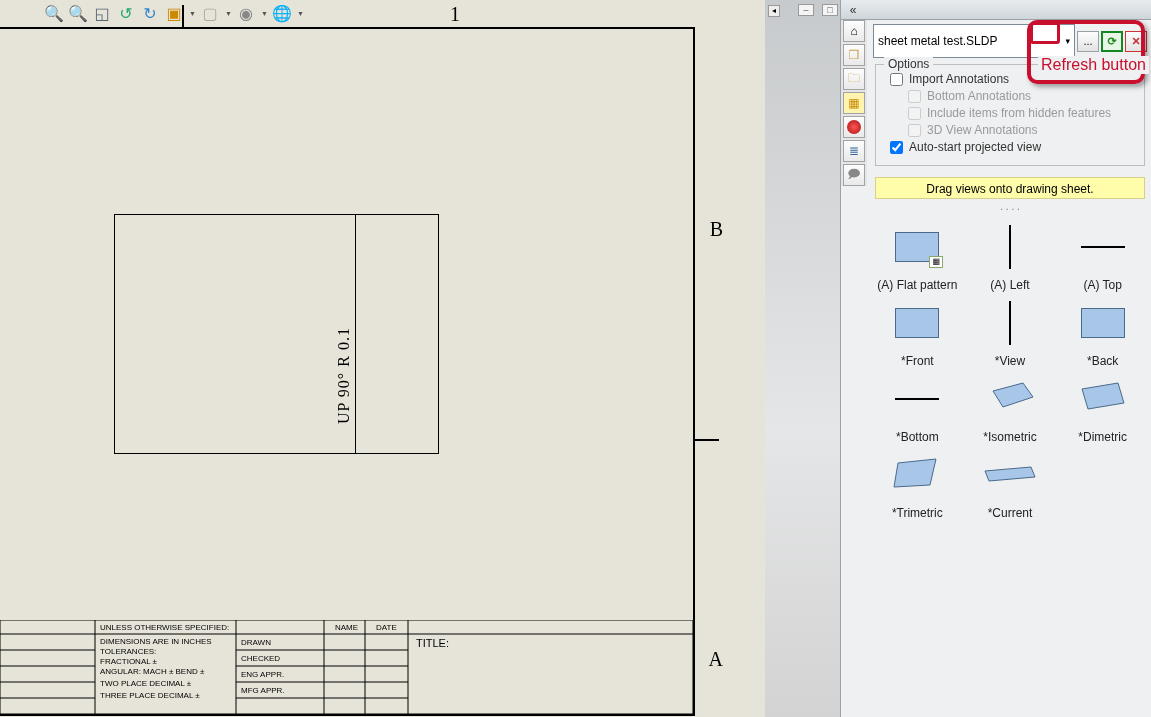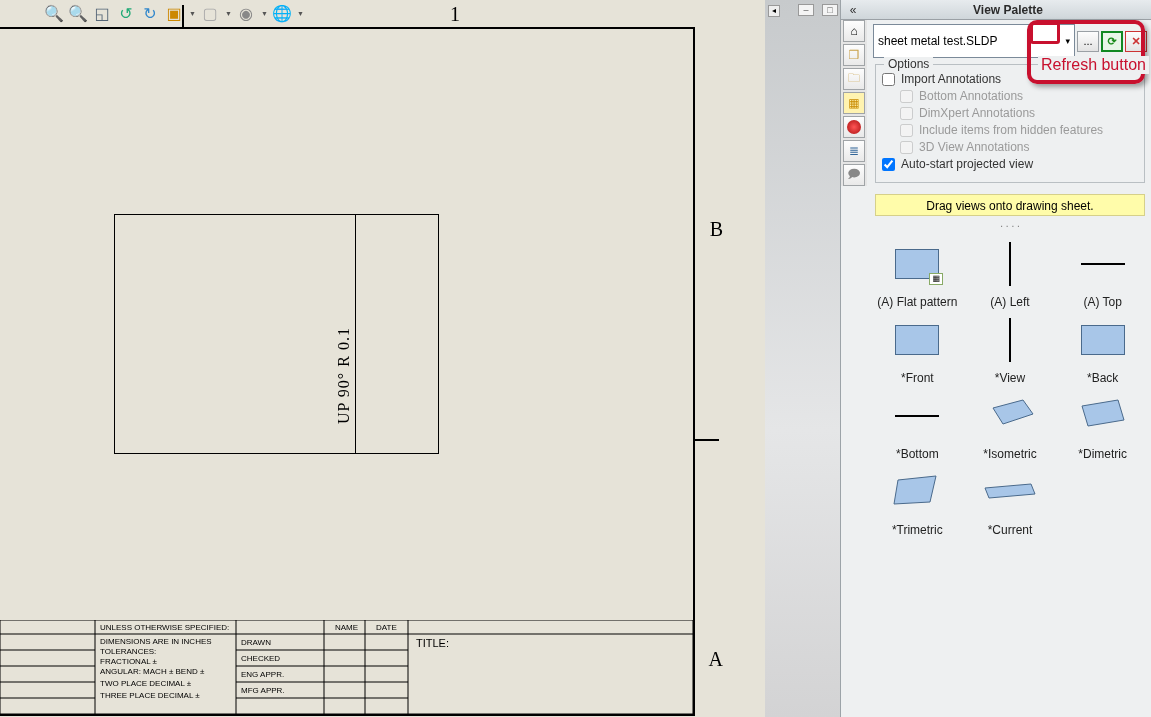--- a/index.html
+++ b/index.html
@@ -36,21 +36,21 @@
   .tp-collapse { width:24px; text-align:center; font:12px/1 Arial; color:#333;}
   .tp-title { flex:1; text-align:center; font:bold 12px Arial; color:#2b2b2b;}
 
   .tp-body { position:absolute; left:28px; top:20px; right:0; }
   .file-row { display:flex; align-items:center; padding:4px 4px; gap:2px; }
   .file-select { flex:1; height:21px; border:1px solid #7b8a99; background:#fff; font:12px Arial; padding:16px 4px; display:flex; align-items:center; justify-content:space-between;}
   .sq-btn { width:22px; height:21px; border:1px solid #9aa0a5; background:linear-gradient(#fdfdfd,#e3e3e3); display:flex; align-items:center; justify-content:center; font:11px Arial;}
   .refresh-btn { border:2px solid #118822 !important; background:#e8f6e8;}
   .x-btn { border:1px solid #c33; color:#c33; font-weight:bold;}
 
-  .options-box { margin:2px 6px 11px 6px; border:1px solid #b9bfc3; background:#eef0f1; padding:4px 6px 8px 6px; font:12px Arial; color:#333; position:relative;}
+  .options-box { margin:2px 6px 11px 6px; border:1px solid #b9bfc3; background:#eef0f1; padding:4px 6px 8px 14px; font:12px Arial; color:#333; position:relative;}
   .options-title { position:absolute; top:-8px; left:8px; background:#eef0f1; padding:0 4px; font:12px Arial;}
   .chk { display:flex; align-items:center; gap:6px; margin:3px 0; }
   .chk input { width:13px; height:13px; }
   .sub { margin-left:18px; color:#9a9a9a; }
   .sub input { accent-color:#bbb; }
 
   .drag-hint { margin:8px 6px 0 6px; height:22px; background:#fffcaa; border:1px solid #d6d08a; font:12px/22px Arial; text-align:center; }
   .drag-handle { text-align:center; color:#777; font:10px Arial; margin-top:2px;}
 
   .views-grid { margin:10px 4px 0 4px; display:grid; grid-template-columns:repeat(3,1fr); gap:6px 4px; }
@@ -143,21 +143,20 @@
   <div class="win-btns">
     <div class="win-btn">–</div>
     <div class="win-btn">□</div>
     <div class="win-btn">×</div>
   </div>
 </div>
 
 <div class="taskpane">
   <div class="tp-header">
     <div class="tp-collapse">«</div>
-    <div class="tp-title">View Palette</div>
   </div>
 
   <div class="tp-tabs">
     <div class="tp-tab">
         <span>⌂</span>
       </div>
     <div class="tp-tab">
         <span style="color:#c9a14a">❒</span>
       </div>
     <div class="tp-tab">
@@ -197,24 +196,20 @@
       <label class="chk">
         <input type="checkbox" style="">
         <span>Import Annotations</span>
       </label>
       <label class="chk sub">
         <input type="checkbox" disabled="" style="">
         <span>Bottom Annotations</span>
       </label>
       <label class="chk sub">
         <input type="checkbox" disabled="" style="">
-        <span>DimXpert Annotations</span>
-      </label>
-      <label class="chk sub">
-        <input type="checkbox" disabled="" style="">
         <span>Include items from hidden features</span>
       </label>
       <label class="chk sub">
         <input type="checkbox" disabled="" style="">
         <span>3D View Annotations</span>
       </label>
       <label class="chk">
         <input type="checkbox" checked="" style="">
         <span>Auto-start projected view</span>
       </label>

